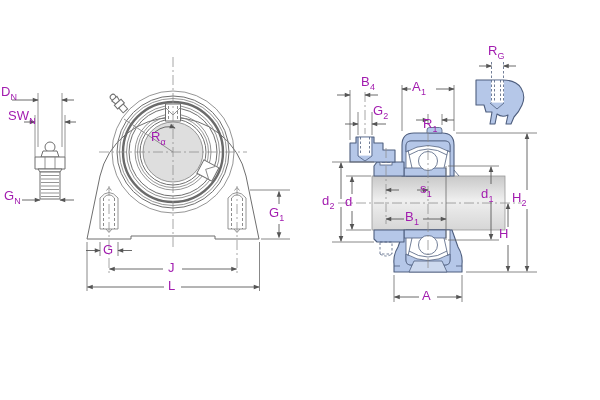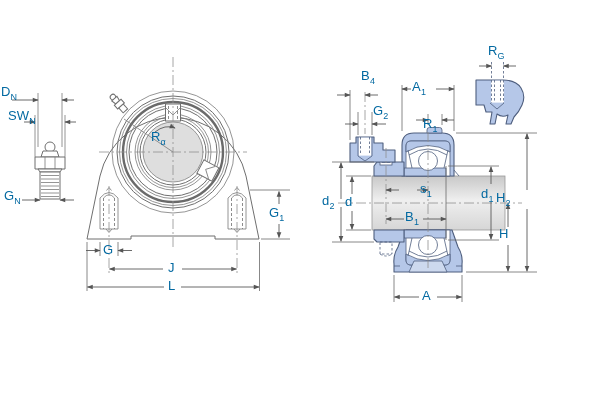--- a/index.html
+++ b/index.html
@@ -2,21 +2,21 @@
 <html><head>
 <meta charset="utf-8">
 <style>
   html,body{margin:0;padding:0;background:#ffffff;}
   #stage{
     position:relative;width:600px;height:400px;background:#ffffff;
     font-family:"Liberation Sans", sans-serif;overflow:hidden;
   }
   #stage svg{position:absolute;left:0;top:0;}
   .dim-lbl{
-    position:absolute;color:#0369a1;font-size:13px;line-height:14px;
+    position:absolute;color:#a21caf;font-size:13px;line-height:14px;
     white-space:nowrap;letter-spacing:0.2px;
   }
   .dim-lbl sub{font-size:9px;line-height:0;}
   
   .art{stroke:#6f6f6f;fill:none;stroke-width:1;}
   .art-thin{stroke:#7a7a7a;fill:none;stroke-width:0.8;}
   .art-thick{stroke:#6a6a6a;fill:none;stroke-width:2.4;}
   .art-fill{stroke:#6f6f6f;fill:#ffffff;stroke-width:1;}
   .shaft-face{fill:#dedede;stroke:#8a8a8a;stroke-width:0.9;}
   .blue{fill:#b5c7e8;stroke:#4e5e7e;stroke-width:1.1;stroke-linejoin:round;}
@@ -243,26 +243,26 @@
 </svg>
 
 <span class="dim-lbl" style="left:1px;top:85px"><span>D</span><sub>N</sub></span>
 <span class="dim-lbl" style="left:8px;top:109px"><span>SW</span><sub>N</sub></span>
 <span class="dim-lbl" style="left:4px;top:189px"><span>G</span><sub>N</sub></span>
 <span class="dim-lbl" style="left:151px;top:130px"><span>R</span><sub>α</sub></span>
 <span class="dim-lbl" style="left:103px;top:243px"><span>G</span><sub></sub></span>
 <span class="dim-lbl" style="left:168px;top:261px"><span>J</span><sub></sub></span>
 <span class="dim-lbl" style="left:168px;top:279px"><span>L</span><sub></sub></span>
 <span class="dim-lbl" style="left:269px;top:206px"><span>G</span><sub>1</sub></span>
-<span class="dim-lbl" style="left:361px;top:69px"><span>B</span><sub>4</sub></span>
+<span class="dim-lbl" style="left:361px;top:75px"><span>B</span><sub>4</sub></span>
 <span class="dim-lbl" style="left:373px;top:104px"><span>G</span><sub>2</sub></span>
 <span class="dim-lbl" style="left:412px;top:80px"><span>A</span><sub>1</sub></span>
 <span class="dim-lbl" style="left:423px;top:117px"><span>R</span><sub>1</sub></span>
 <span class="dim-lbl" style="left:488px;top:44px"><span>R</span><sub>G</sub></span>
 <span class="dim-lbl" style="left:420px;top:182px"><span>s</span><sub>1</sub></span>
 <span class="dim-lbl" style="left:322px;top:194px"><span>d</span><sub>2</sub></span>
 <span class="dim-lbl" style="left:345px;top:195px"><span>d</span><sub></sub></span>
 <span class="dim-lbl" style="left:405px;top:210px"><span>B</span><sub>1</sub></span>
 <span class="dim-lbl" style="left:481px;top:187px"><span>d</span><sub>1</sub></span>
-<span class="dim-lbl" style="left:496px;top:191px"><span>H</span><sub>2</sub></span>
+<span class="dim-lbl" style="left:512px;top:191px"><span>H</span><sub>2</sub></span>
 <span class="dim-lbl" style="left:499px;top:227px"><span>H</span><sub></sub></span>
 <span class="dim-lbl" style="left:422px;top:289px"><span>A</span><sub></sub></span>
 </div>
 
 </body></html>

